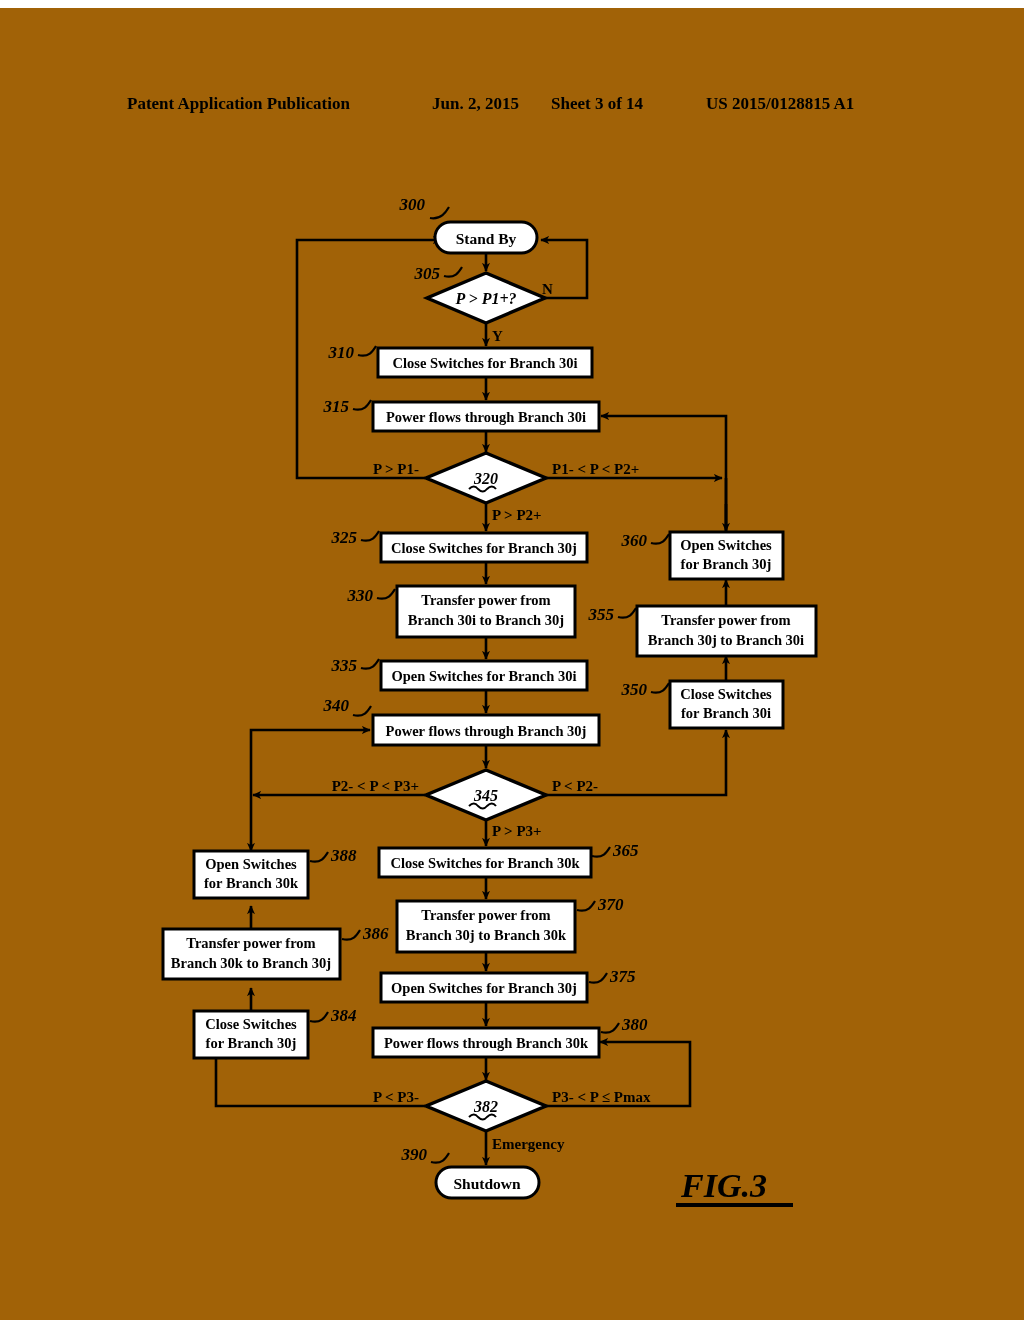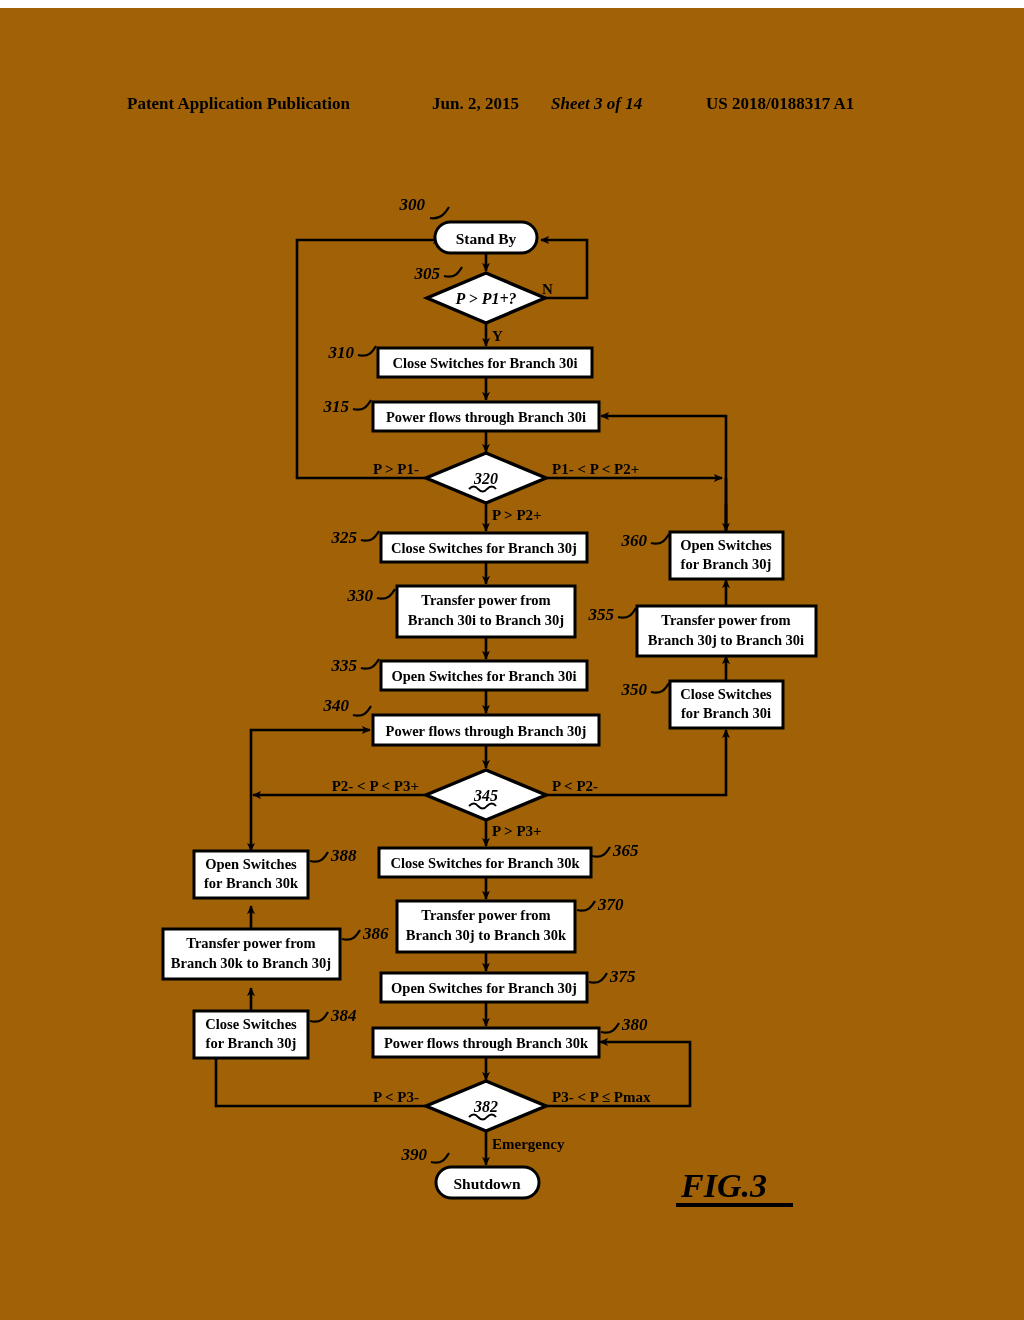--- a/index.html
+++ b/index.html
@@ -3,21 +3,21 @@
 <meta charset="utf-8">
 <style>
   html,body{margin:0;padding:0;background:#ffffff;}
   body{width:1024px;height:1320px;font-family:"Liberation Serif",serif;color:#000;}
   #page{position:relative;width:1024px;height:1320px;overflow:hidden;background:#a16207;margin-top:8px;}
 
   .hdr{position:absolute;top:86px;left:0;width:1024px;height:30px;}
   .hdr span{position:absolute;font-family:"Liberation Serif",serif;font-weight:bold;font-size:17px;white-space:nowrap;}
   .hdr .h1{left:127px;top:0;}
   .hdr .h2{left:432px;top:0;}
-  .hdr .h3{left:551px;top:0;font-style:italic;}
+  .hdr .h3{left:551px;top:0;}
   .hdr .h4{left:706px;top:0;}
 
   svg{position:absolute;left:0;top:0;}
   .ln{stroke:#000;stroke-width:2.6;fill:none;}
   .lnthin{stroke:#000;stroke-width:2.2;fill:none;}
   .bx{fill:#fff;stroke:#000;stroke-width:3;}
   .dia{fill:#fff;stroke:#000;stroke-width:3.4;}
   .term{fill:#fff;stroke:#000;stroke-width:3;}
 
   .t{font-family:"Liberation Serif",serif;font-weight:bold;font-size:14.5px;text-anchor:middle;fill:#000;}
@@ -32,21 +32,21 @@
 </style>
 </head>
 <body>
 
 <div id="page">
 
   <div class="hdr">
     <span class="h1">Patent Application Publication</span>
     <span class="h2">Jun. 2, 2015</span>
     <span class="h3">Sheet 3 of 14</span>
-    <span class="h4">US 2018/0188317 A1</span>
+    <span class="h4">US 2015/0128815 A1</span>
   </div>
 
   <svg width="1024" height="1320" viewBox="0 0 1024 1320">
     <defs>
       <marker id="ah" markerWidth="10" markerHeight="10" refX="8.2" refY="4" orient="auto" markerUnits="userSpaceOnUse">
         <path d="M0,0 L9,4 L0,8 L2.4,4 z" fill="#000"></path>
       </marker>
     </defs>
 
     <g>

